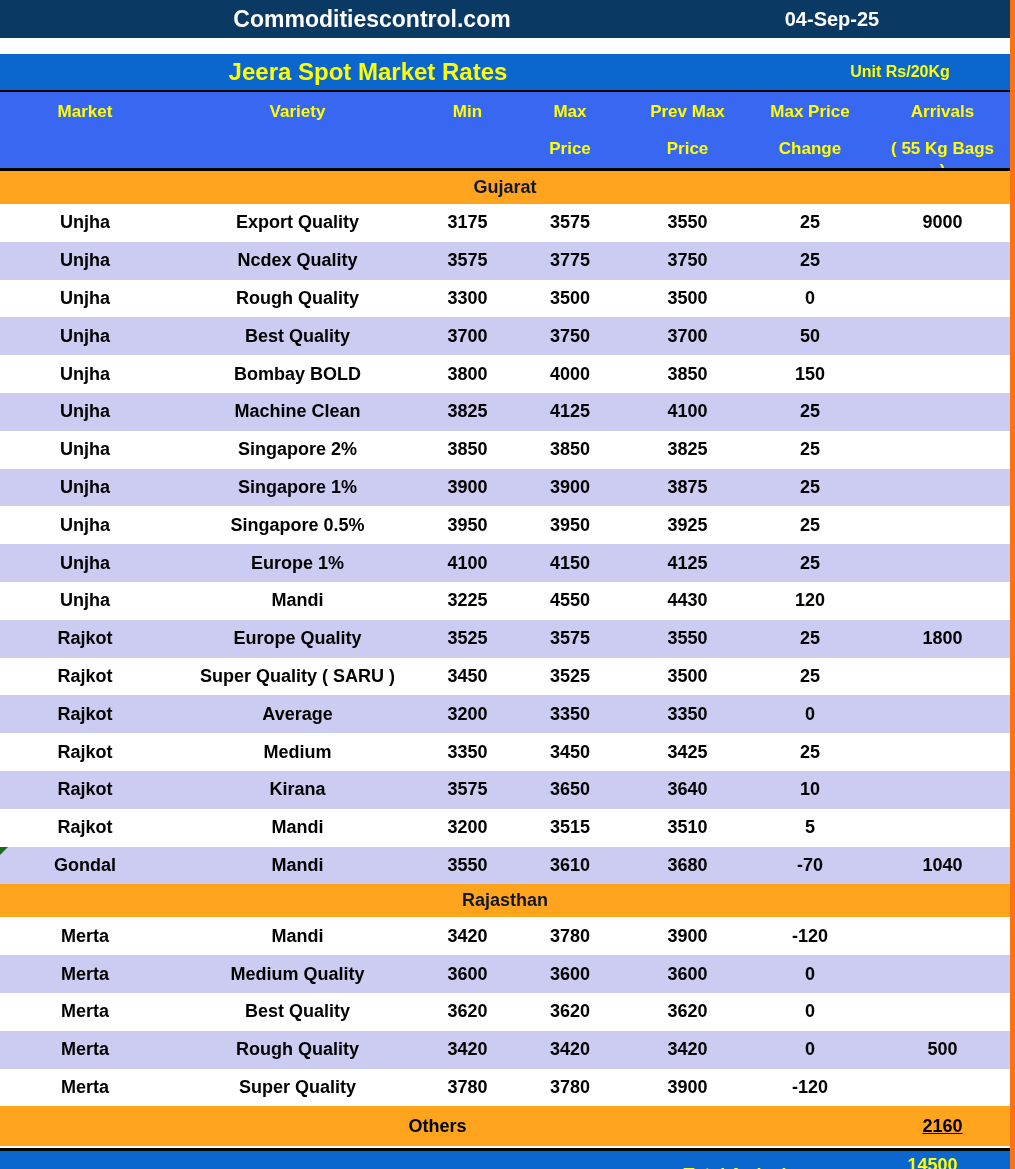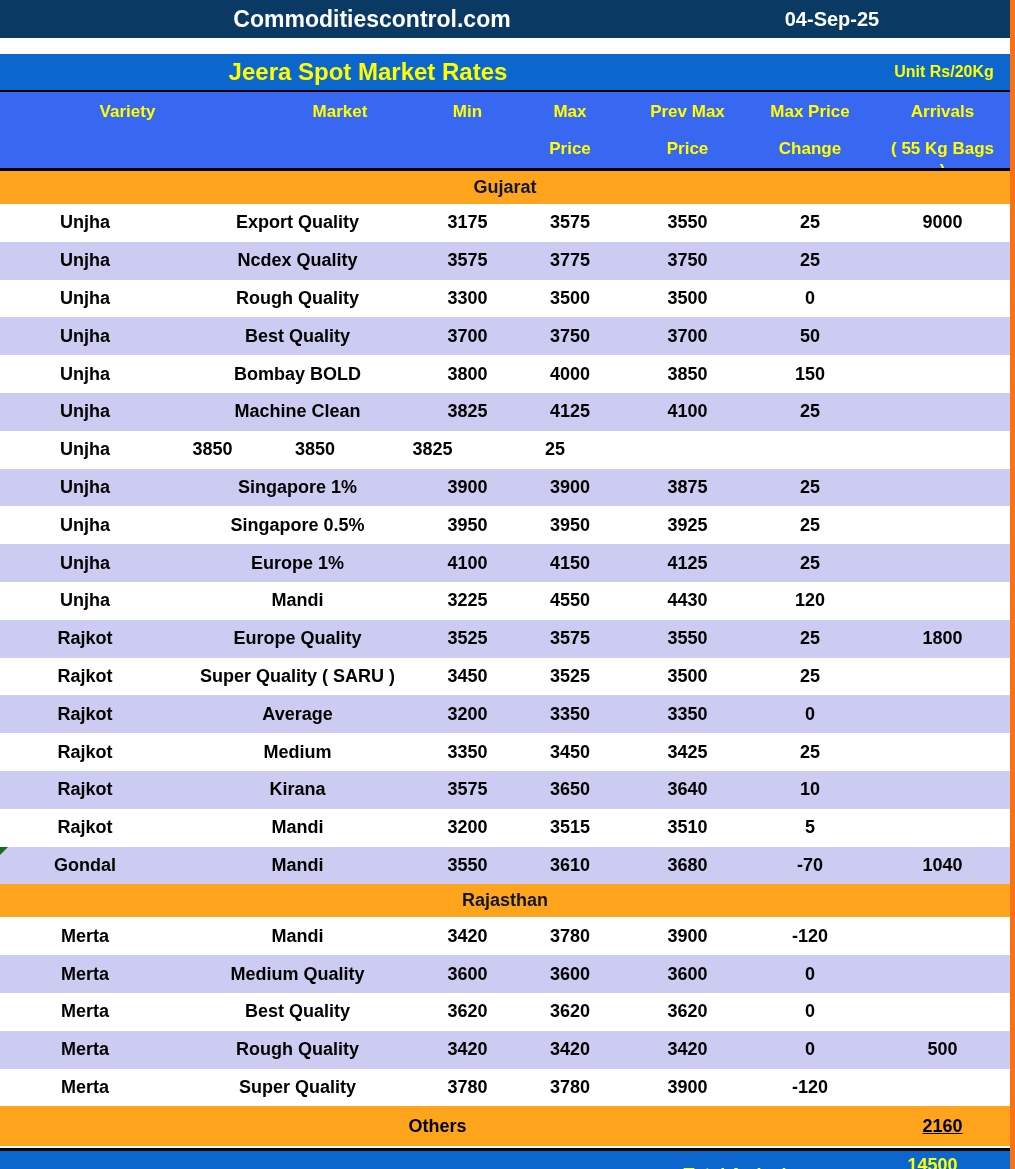--- a/index.html
+++ b/index.html
@@ -33,21 +33,21 @@
     position: relative;
     height: 36px;
     background: var(--bar-blue, #0B67CE);
     margin-top: 16px;
   }
   .page-title {
     position: absolute; top: 4px; left: 368px; transform: translateX(-50%);
     color: var(--text-yellow, #FFFF00); font-size: 24px; white-space: nowrap;
   }
   .unit-label {
-    position: absolute; top: 9px; left: 944px; transform: translateX(-50%);
+    position: absolute; top: 9px; left: 900px; transform: translateX(-50%);
     color: var(--text-yellow, #FFFF00); font-size: 16px; white-space: nowrap;
   }
 
   .hline2 { height: 2px; background: #000; }
   .hline3 { height: 3px; background: #000; }
   .hline6 { height: 6px; background: #000; }
   .gap-white { height: 2px; background: #fff; }
 
   
   .colheads {
@@ -130,28 +130,28 @@
   </div>
 
   <div class="subbar">
     <div class="page-title">Jeera Spot Market Rates</div>
     <div class="unit-label">Unit Rs/20Kg</div>
   </div>
 
   <div class="hline2"></div>
 
   <div class="colheads" id="colheads">
+  <div class="ch c0">
+    <div class="ln ln1">Market</div>
+    <div class="ln ln2"></div>
+    <div class="ln ln3"></div>
+  </div>
+
   <div class="ch c1">
     <div class="ln ln1">Variety</div>
-    <div class="ln ln2"></div>
-    <div class="ln ln3"></div>
-  </div>
-
-  <div class="ch c0">
-    <div class="ln ln1">Market</div>
     <div class="ln ln2"></div>
     <div class="ln ln3"></div>
   </div>
 
   <div class="ch c2">
     <div class="ln ln1">Min</div>
     <div class="ln ln2">Price</div>
     <div class="ln ln3"></div>
   </div>
 
@@ -249,20 +249,21 @@
     <div class="cell c2">3825</div>
     <div class="cell c3">4125</div>
     <div class="cell c4">4100</div>
     <div class="cell c5">25</div>
     <div class="cell c6"></div>
   </div>
 
   <div class="row">
 
     <div class="cell c0">Unjha</div>
+    <div class="cell c1">Singapore 2%</div>
     <div class="cell c2">3850</div>
     <div class="cell c3">3850</div>
     <div class="cell c4">3825</div>
     <div class="cell c5">25</div>
     <div class="cell c6"></div>
   </div>
 
   <div class="row alt">
 
     <div class="cell c0">Unjha</div>

